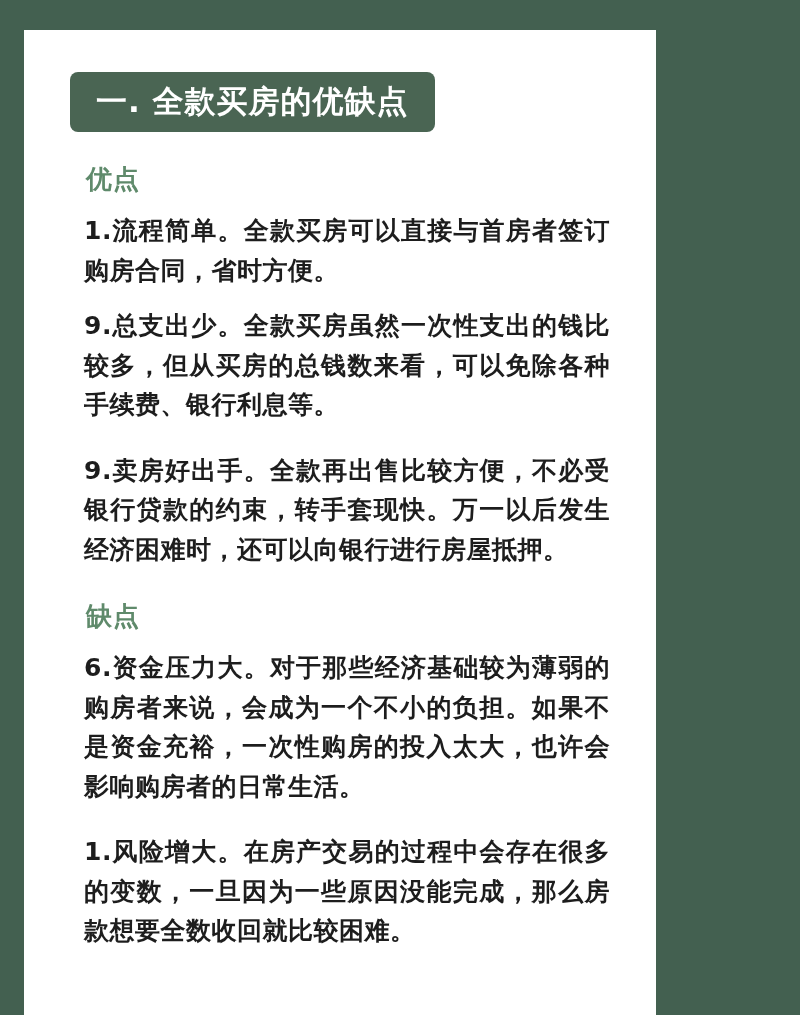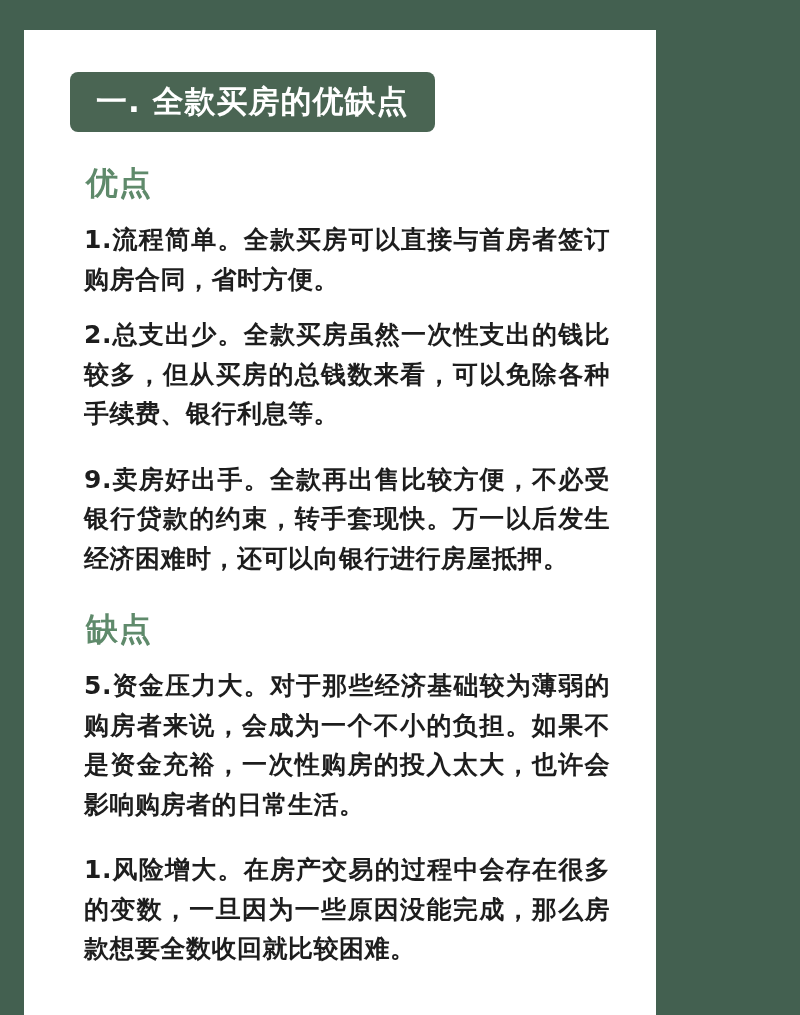--- a/index.html
+++ b/index.html
@@ -35,21 +35,21 @@
     padding: 14px 26px 15px 26px;
     border-radius: 8px;
     line-height: 1;
     white-space: nowrap;
   }
   .section {
     margin-top: 30px;
   }
   .section-heading {
     color: #5f8a6b;
-    font-size: 32px;
+    font-size: 26px;
     font-weight: bold;
     margin: 22px 0 14px 16px;
     letter-spacing: 1px;
   }
   .para {
     color: #1d1d1d;
     font-size: 25px;
     line-height: 1.58;
     margin: 0 0 16px 14px;
     letter-spacing: 0.5px;
@@ -65,24 +65,24 @@
 <body>
 
 <div class="page">
   <div class="content">
 
     <div class="title-banner">一. 全款买房的优缺点</div>
 
     <div class="section">
       <div class="section-heading">优点</div>
       <p class="para">1.流程简单。全款买房可以直接与首房者签订购房合同，省时方便。</p>
-      <p class="para">2.总支出少。全款买房虽然一次性支出的钱比较多，但从买房的总钱数来看，可以免除各种手续费、银行利息等。</p>
+      <p class="para">9.总支出少。全款买房虽然一次性支出的钱比较多，但从买房的总钱数来看，可以免除各种手续费、银行利息等。</p>
       <p class="para spaced">9.卖房好出手。全款再出售比较方便，不必受银行贷款的约束，转手套现快。万一以后发生经济困难时，还可以向银行进行房屋抵押。</p>
     </div>
 
     <div class="section">
       <div class="section-heading">缺点</div>
-      <p class="para">5.资金压力大。对于那些经济基础较为薄弱的购房者来说，会成为一个不小的负担。如果不是资金充裕，一次性购房的投入太大，也许会影响购房者的日常生活。</p>
+      <p class="para">6.资金压力大。对于那些经济基础较为薄弱的购房者来说，会成为一个不小的负担。如果不是资金充裕，一次性购房的投入太大，也许会影响购房者的日常生活。</p>
       <p class="para spaced">1.风险增大。在房产交易的过程中会存在很多的变数，一旦因为一些原因没能完成，那么房款想要全数收回就比较困难。</p>
     </div>
 
   </div>
 </div>
 
 </body></html>

